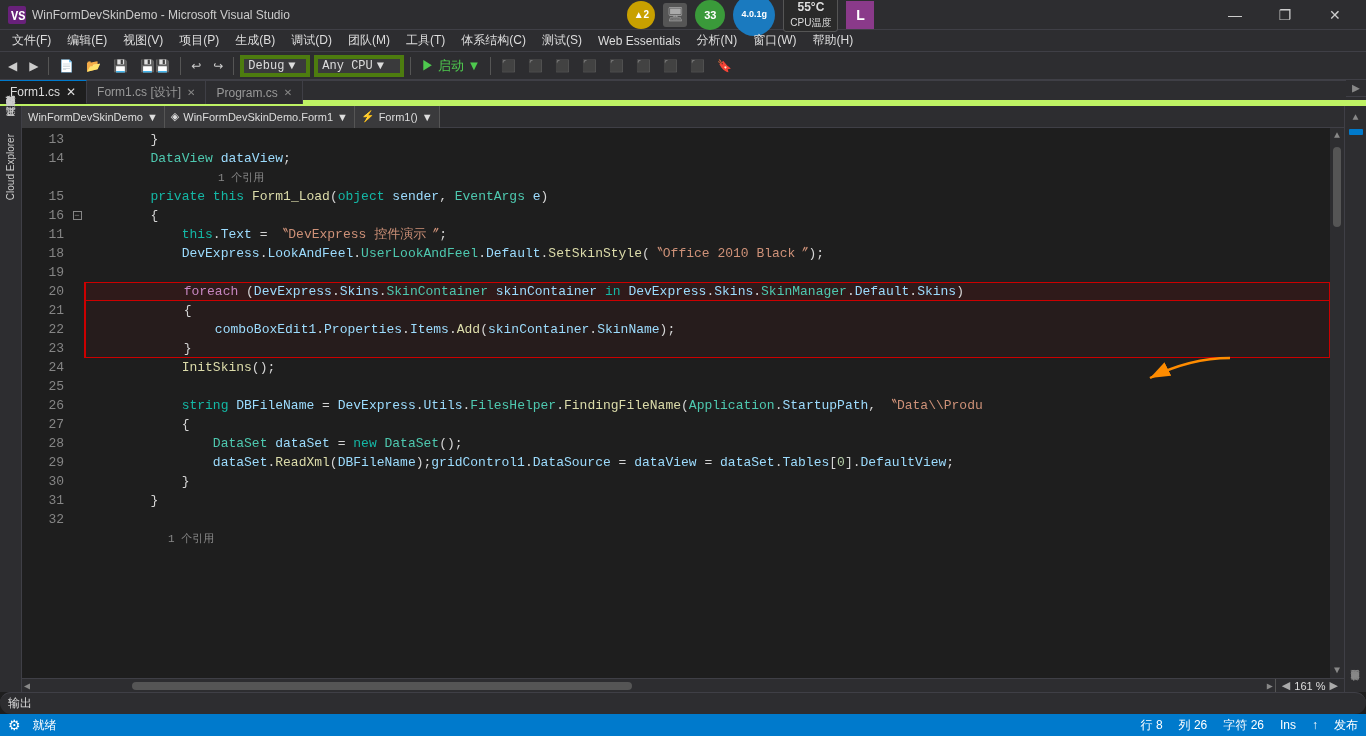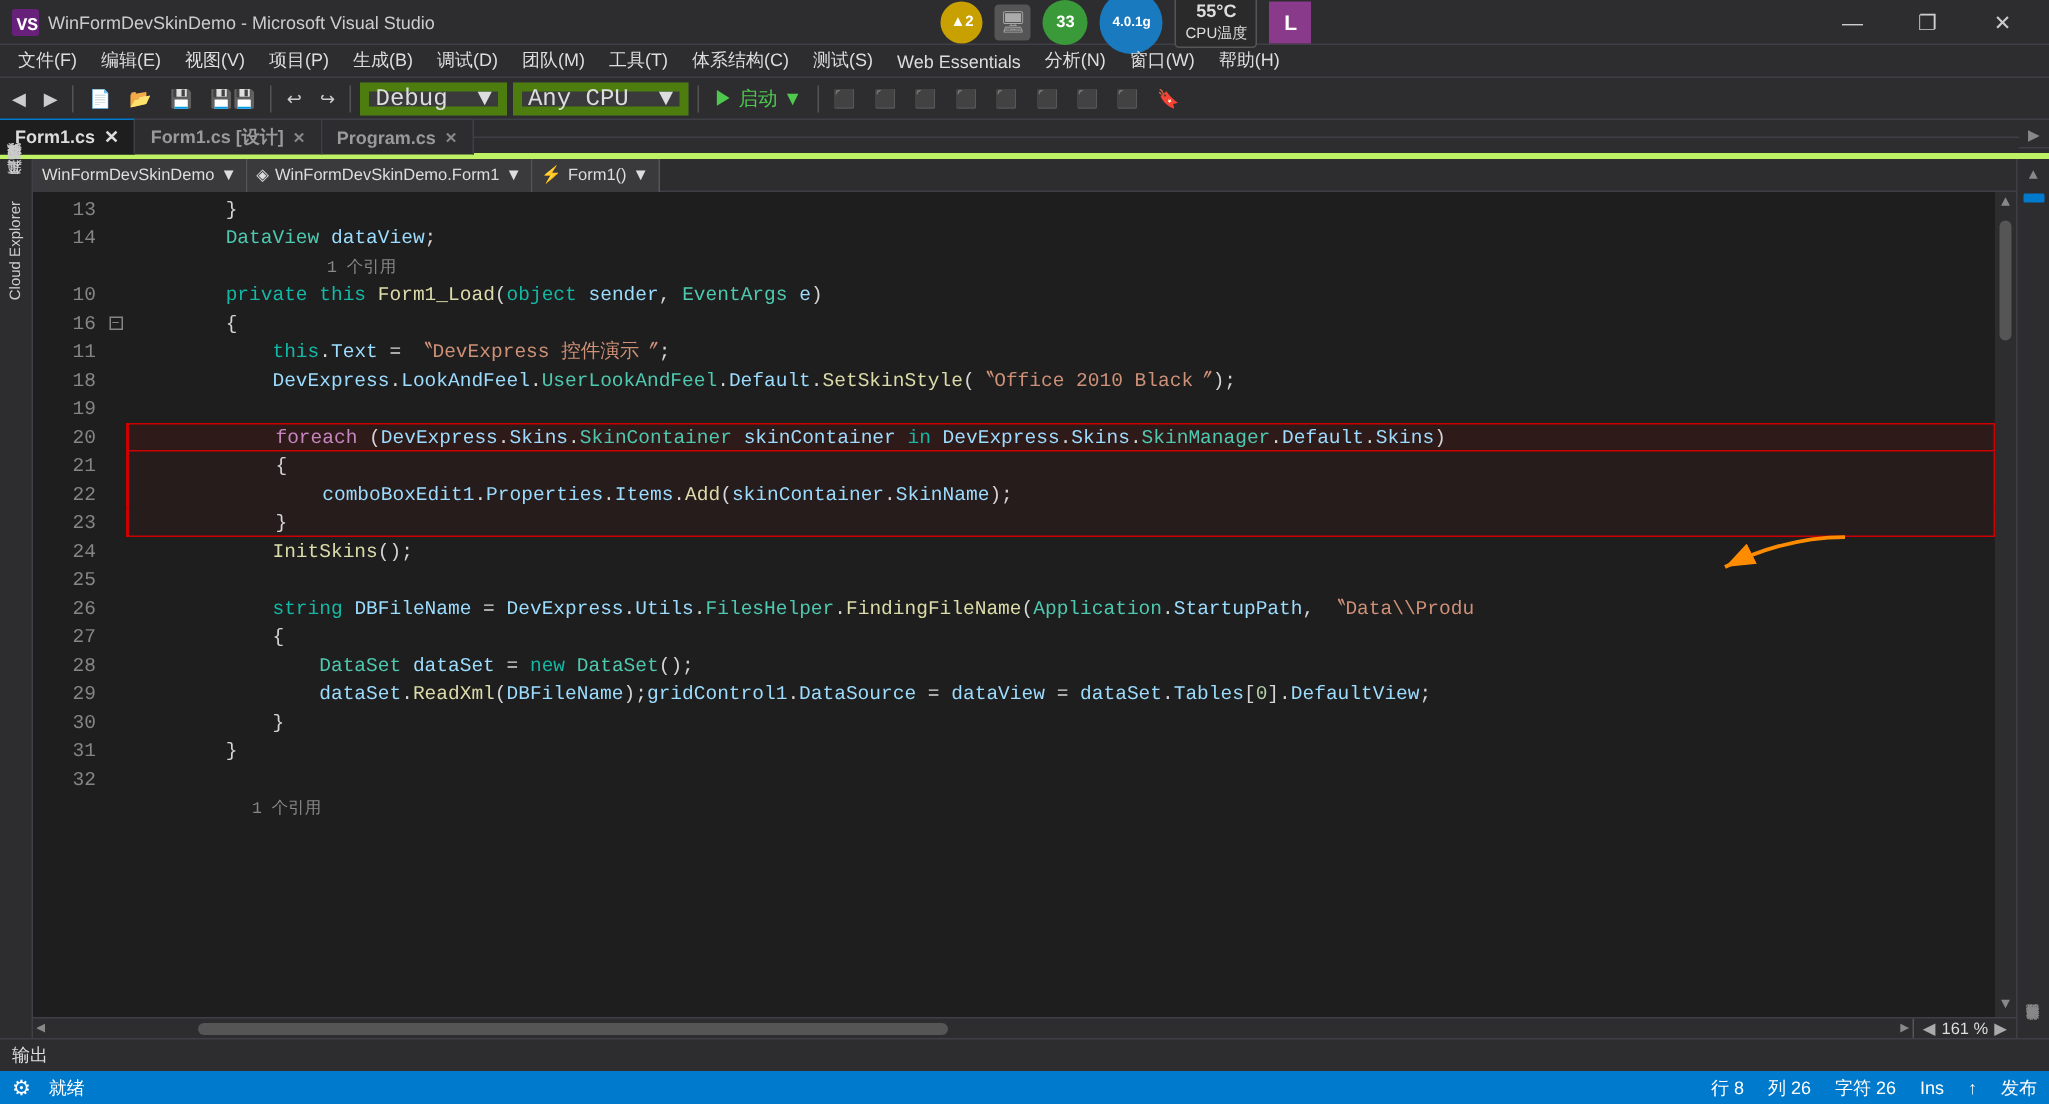--- a/index.html
+++ b/index.html
@@ -124,39 +124,38 @@
     }
     .toolbar-sep {
       width: 1px;
       height: 18px;
       background: #555;
       margin: 0 2px;
     }
     .toolbar-dropdown {
       height: 22px;
       background: #3a3a3c;
-      border: 6px solid #4d7c0f;
+      border: 4px solid #4d7c0f;
       color: #ddd;
-      font-size: 16px;
+      font-size: 12px;
       padding: 0 4px;
       display: flex;
       align-items: center;
-      gap: 20px;
+      gap: 4px;
       cursor: pointer;
       min-width: 70px;
     }
 
     
     #tab-bar {
       height: 26px;
       background: #2d2d30;
       display: flex;
-      align-items: center;
-      border-bottom: 4px solid #bef264;
-      font-weight: bold;
+      align-items: flex-start;
+      border-bottom: 6px solid #bef264;
     }
     .tab {
       height: 24px;
       padding: 0 10px;
       display: flex;
       align-items: center;
       gap: 6px;
       font-family: 'Segoe UI', sans-serif;
       font-size: 12px;
       color: #999;
@@ -352,20 +351,21 @@
     #output-panel {
       height: 22px;
       background: #2d2d30;
       display: flex;
       align-items: center;
       padding: 0 8px;
       border-top: 1px solid #3f3f46;
       font-family: 'Segoe UI', sans-serif;
       font-size: 12px;
       color: #ddd;
+      border-radius: 11px;
     }
 
     
     #status-bar {
       height: 22px;
       background: #007acc;
       display: flex;
       align-items: center;
       padding: 0 8px;
       font-family: 'Segoe UI', sans-serif;
@@ -518,21 +518,21 @@
         <span>▼</span>
       </div>
     </div>
 
     <div id="code-area" style="flex:1;display:flex;overflow:hidden;background:#1e1e1e;position:relative;">
 
       <div id="line-numbers" style="width:48px;background:#1e1e1e;color:#858585;font-size:13px;line-height:19px;padding:2px 6px 0 0;text-align:right;user-select:none;flex-shrink:0;">
         <span class="line-num">13</span>
         <span class="line-num">14</span>
         <span class="line-num"></span>
-        <span class="line-num">10</span>
+        <span class="line-num">15</span>
         <span class="line-num">16</span>
         <span class="line-num">11</span>
         <span class="line-num">18</span>
         <span class="line-num">19</span>
         <span class="line-num">20</span>
         <span class="line-num">21</span>
         <span class="line-num">22</span>
         <span class="line-num">23</span>
         <span class="line-num">24</span>
         <span class="line-num">25</span>

